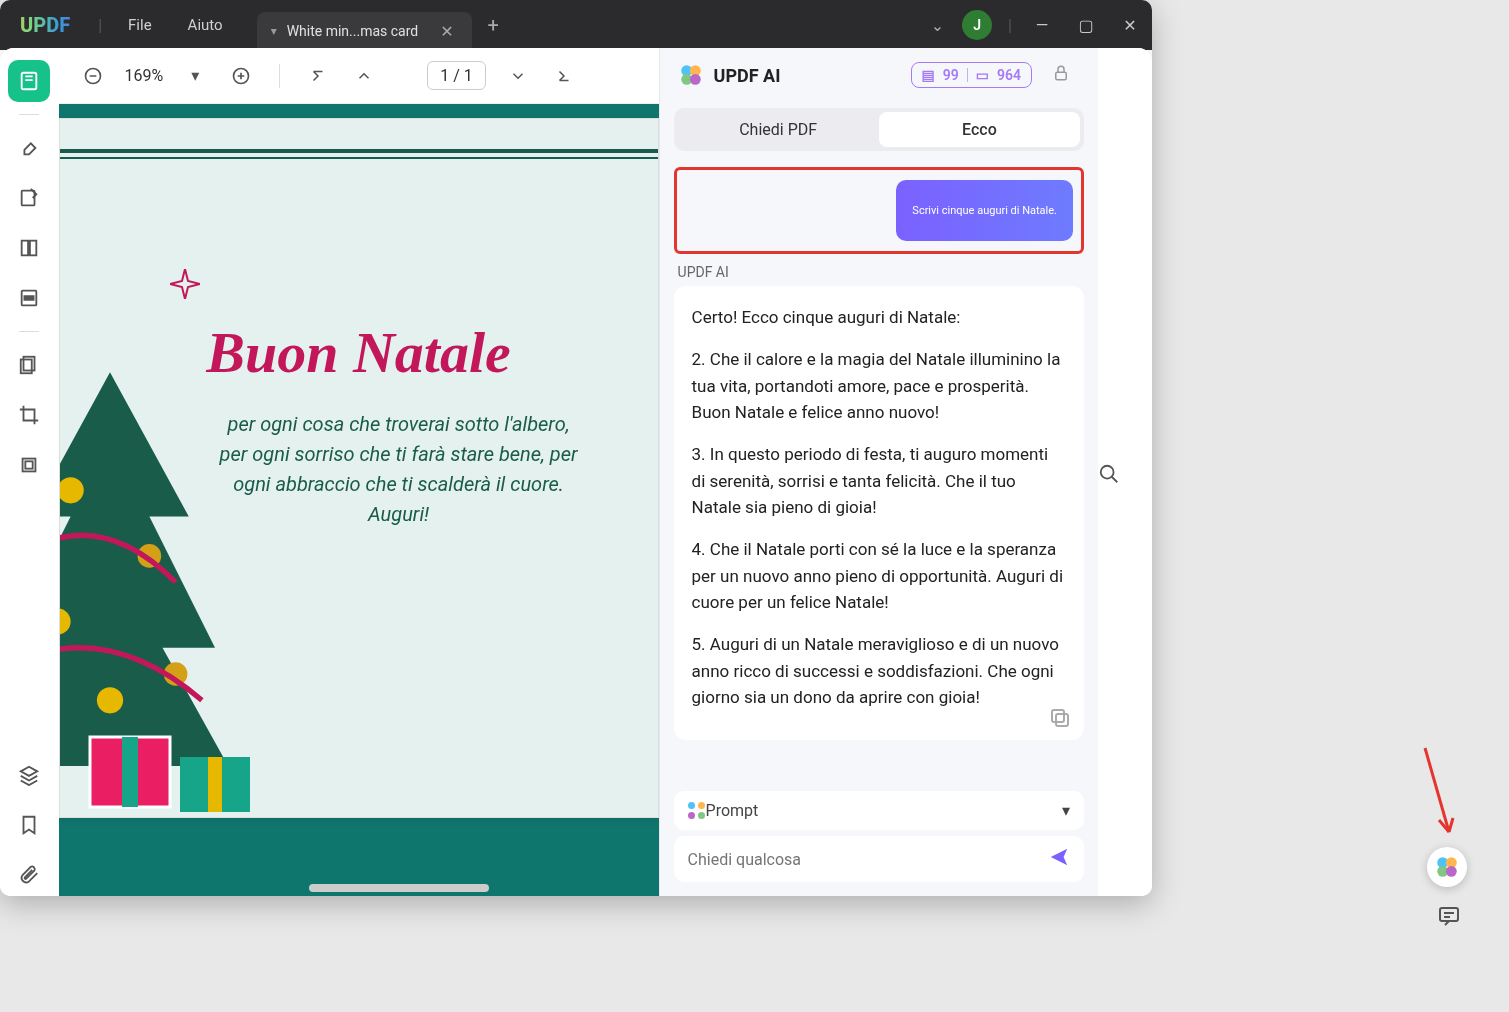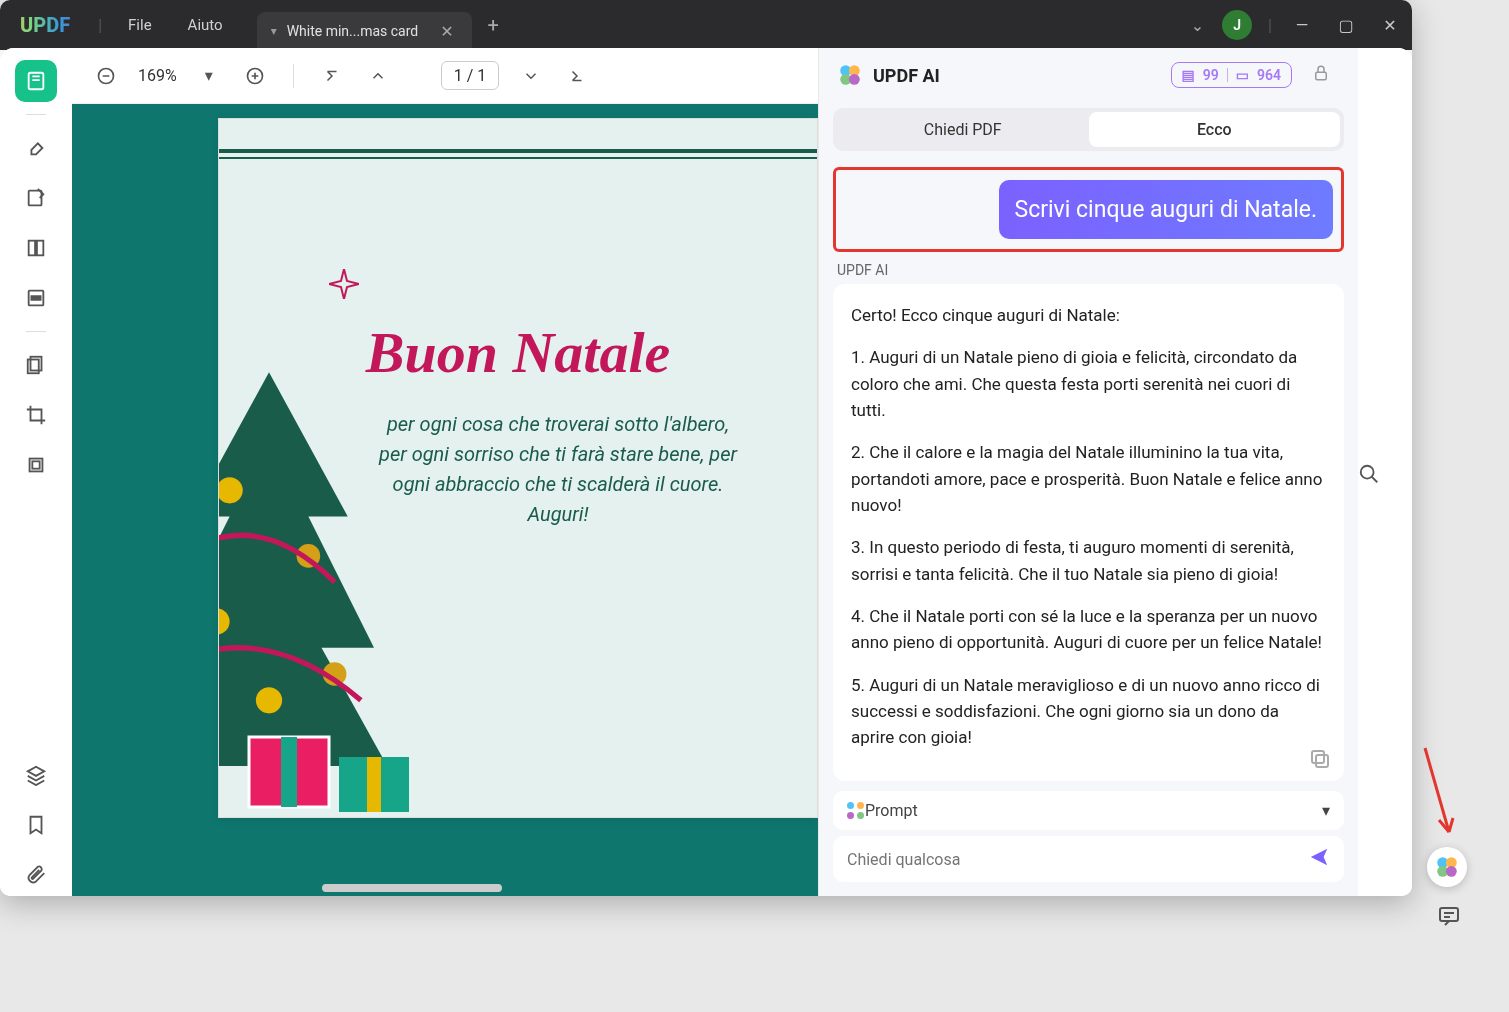--- a/index.html
+++ b/index.html
@@ -1,18 +1,18 @@
 <!DOCTYPE html>
 <html><head>
 <meta charset="utf-8">
 <style>
 * { margin: 0; padding: 0; box-sizing: border-box; font-family: -apple-system, BlinkMacSystemFont, "Segoe UI", Roboto, sans-serif; }
 body { background: #e8e8e8; width: 1509px; height: 1012px; overflow: hidden; position: relative; }
 
-.app-window { width: 1412px; height: 896px; background: #f5f5f7; border-radius: 10px; overflow: hidden; display: flex; flex-direction: column; box-shadow: 0 8px 30px rgba(0,0,0,0.25); }
+.app-window { width: 1152px; height: 896px; background: #f5f5f7; border-radius: 10px; overflow: hidden; display: flex; flex-direction: column; box-shadow: 0 8px 30px rgba(0,0,0,0.25); }
 
 
 .titlebar { height: 50px; background: #2b2b2e; display: flex; align-items: center; color: #d0d0d0; }
 .logo { font-weight: 800; font-size: 20px; padding: 0 20px; background: linear-gradient(90deg,#ffb347,#7cd67c,#3498db,#9b59b6); -webkit-background-clip: text; background-clip: text; color: transparent; }
 .tb-sep { color: #555; padding: 0 8px; }
 .tb-menu { padding: 0 18px; font-size: 15px; cursor: pointer; }
 .tab { display: flex; align-items: center; background: #3a3a3d; height: 38px; border-radius: 8px 8px 0 0; padding: 0 14px; margin-left: 16px; gap: 10px; margin-top: 12px; }
 .tab-icon { font-size: 12px; color: #999; }
 .tab-label { font-size: 14px; color: #e0e0e0; }
 .tab-close { color: #aaa; font-size: 16px; padding: 0 4px; margin-left: 8px; cursor: pointer; }
@@ -57,21 +57,21 @@
 .badge-box { border: 1.5px solid #a67af7; border-radius: 8px; padding: 4px 10px; display: flex; align-items: center; gap: 8px; color: #a67af7; font-weight: 600; font-size: 14px; }
 .badge-sep { width: 1px; height: 14px; background: #c8b0f0; }
 .lock { color: #999; padding: 0 10px; }
 
 .ai-tabs { display: flex; margin: 6px 14px 10px; background: #ececf0; border-radius: 10px; padding: 4px; }
 .ai-tab { flex: 1; text-align: center; padding: 8px; border-radius: 8px; font-size: 16px; color: #333; cursor: pointer; }
 .ai-tab.active { background: #fff; font-weight: 500; }
 
 .chat-body { flex: 1; overflow-y: auto; padding: 6px 14px; }
 .user-bubble-wrap { border: 3px solid #e3362f; border-radius: 6px; padding: 10px 8px; margin-bottom: 10px; display: flex; justify-content: flex-end; }
-.user-bubble { background: linear-gradient(90deg,#7b61ff,#6e7bff); color: #fff; padding: 16px 16px; border-radius: 10px; font-size: 23px; }
+.user-bubble { background: linear-gradient(90deg,#7b61ff,#6e7bff); color: #fff; padding: 24px 16px; border-radius: 10px; font-size: 11px; }
 .ai-label { color: #666; font-size: 14px; margin: 6px 4px; }
 .ai-bubble { background: #fff; border-radius: 12px; padding: 18px 18px 14px; font-size: 17px; color: #222; line-height: 1.55; position: relative; }
 .ai-bubble p { margin-bottom: 16px; }
 .copy-btn { position: absolute; bottom: 10px; right: 12px; width: 24px; height: 24px; color: #aaa; cursor: pointer; }
 
 .prompt-row { margin: 10px 14px 6px; background: #fff; border-radius: 10px; padding: 10px 14px; display: flex; align-items: center; gap: 0; color: #444; font-size: 16px; cursor: pointer; }
 .prompt-dots { width: 18px; height: 18px; display: grid; grid-template-columns: 1fr 1fr; gap: 2px; }
 .pd { width: 7px; height: 7px; border-radius: 50%; }
 .input-row { margin: 0 14px 14px; background: #fff; border-radius: 10px; padding: 10px 14px; display: flex; align-items: center; }
 .input-row input { flex: 1; border: none; outline: none; font-size: 16px; color: #333; }
@@ -285,21 +285,20 @@
         <div class="ai-tab">Chiedi PDF</div>
         <div class="ai-tab active">Ecco</div>
       </div>
       <div class="chat-body">
         <div class="user-bubble-wrap">
           <div class="user-bubble">Scrivi cinque auguri di Natale.</div>
         </div>
         <div class="ai-label">UPDF AI</div>
         <div class="ai-bubble">
           <p>Certo! Ecco cinque auguri di Natale:</p>
-          <p>1. Auguri di un Natale pieno di gioia e felicità, circondato da coloro che ami. Che questa festa porti serenità nei cuori di tutti.</p>
           <p>2. Che il calore e la magia del Natale illuminino la tua vita, portandoti amore, pace e prosperità. Buon Natale e felice anno nuovo!</p>
           <p>3. In questo periodo di festa, ti auguro momenti di serenità, sorrisi e tanta felicità. Che il tuo Natale sia pieno di gioia!</p>
           <p>4. Che il Natale porti con sé la luce e la speranza per un nuovo anno pieno di opportunità. Auguri di cuore per un felice Natale!</p>
           <p>5. Auguri di un Natale meraviglioso e di un nuovo anno ricco di successi e soddisfazioni. Che ogni giorno sia un dono da aprire con gioia!</p>
           <span class="copy-btn">
             <svg viewBox="0 0 24 24" fill="none" stroke="currentColor" stroke-width="2">
                 <rect x="8" y="8" width="12" height="12" rx="2"></rect>
                 <rect x="4" y="4" width="12" height="12" rx="2"></rect>
               </svg>
           </span>

